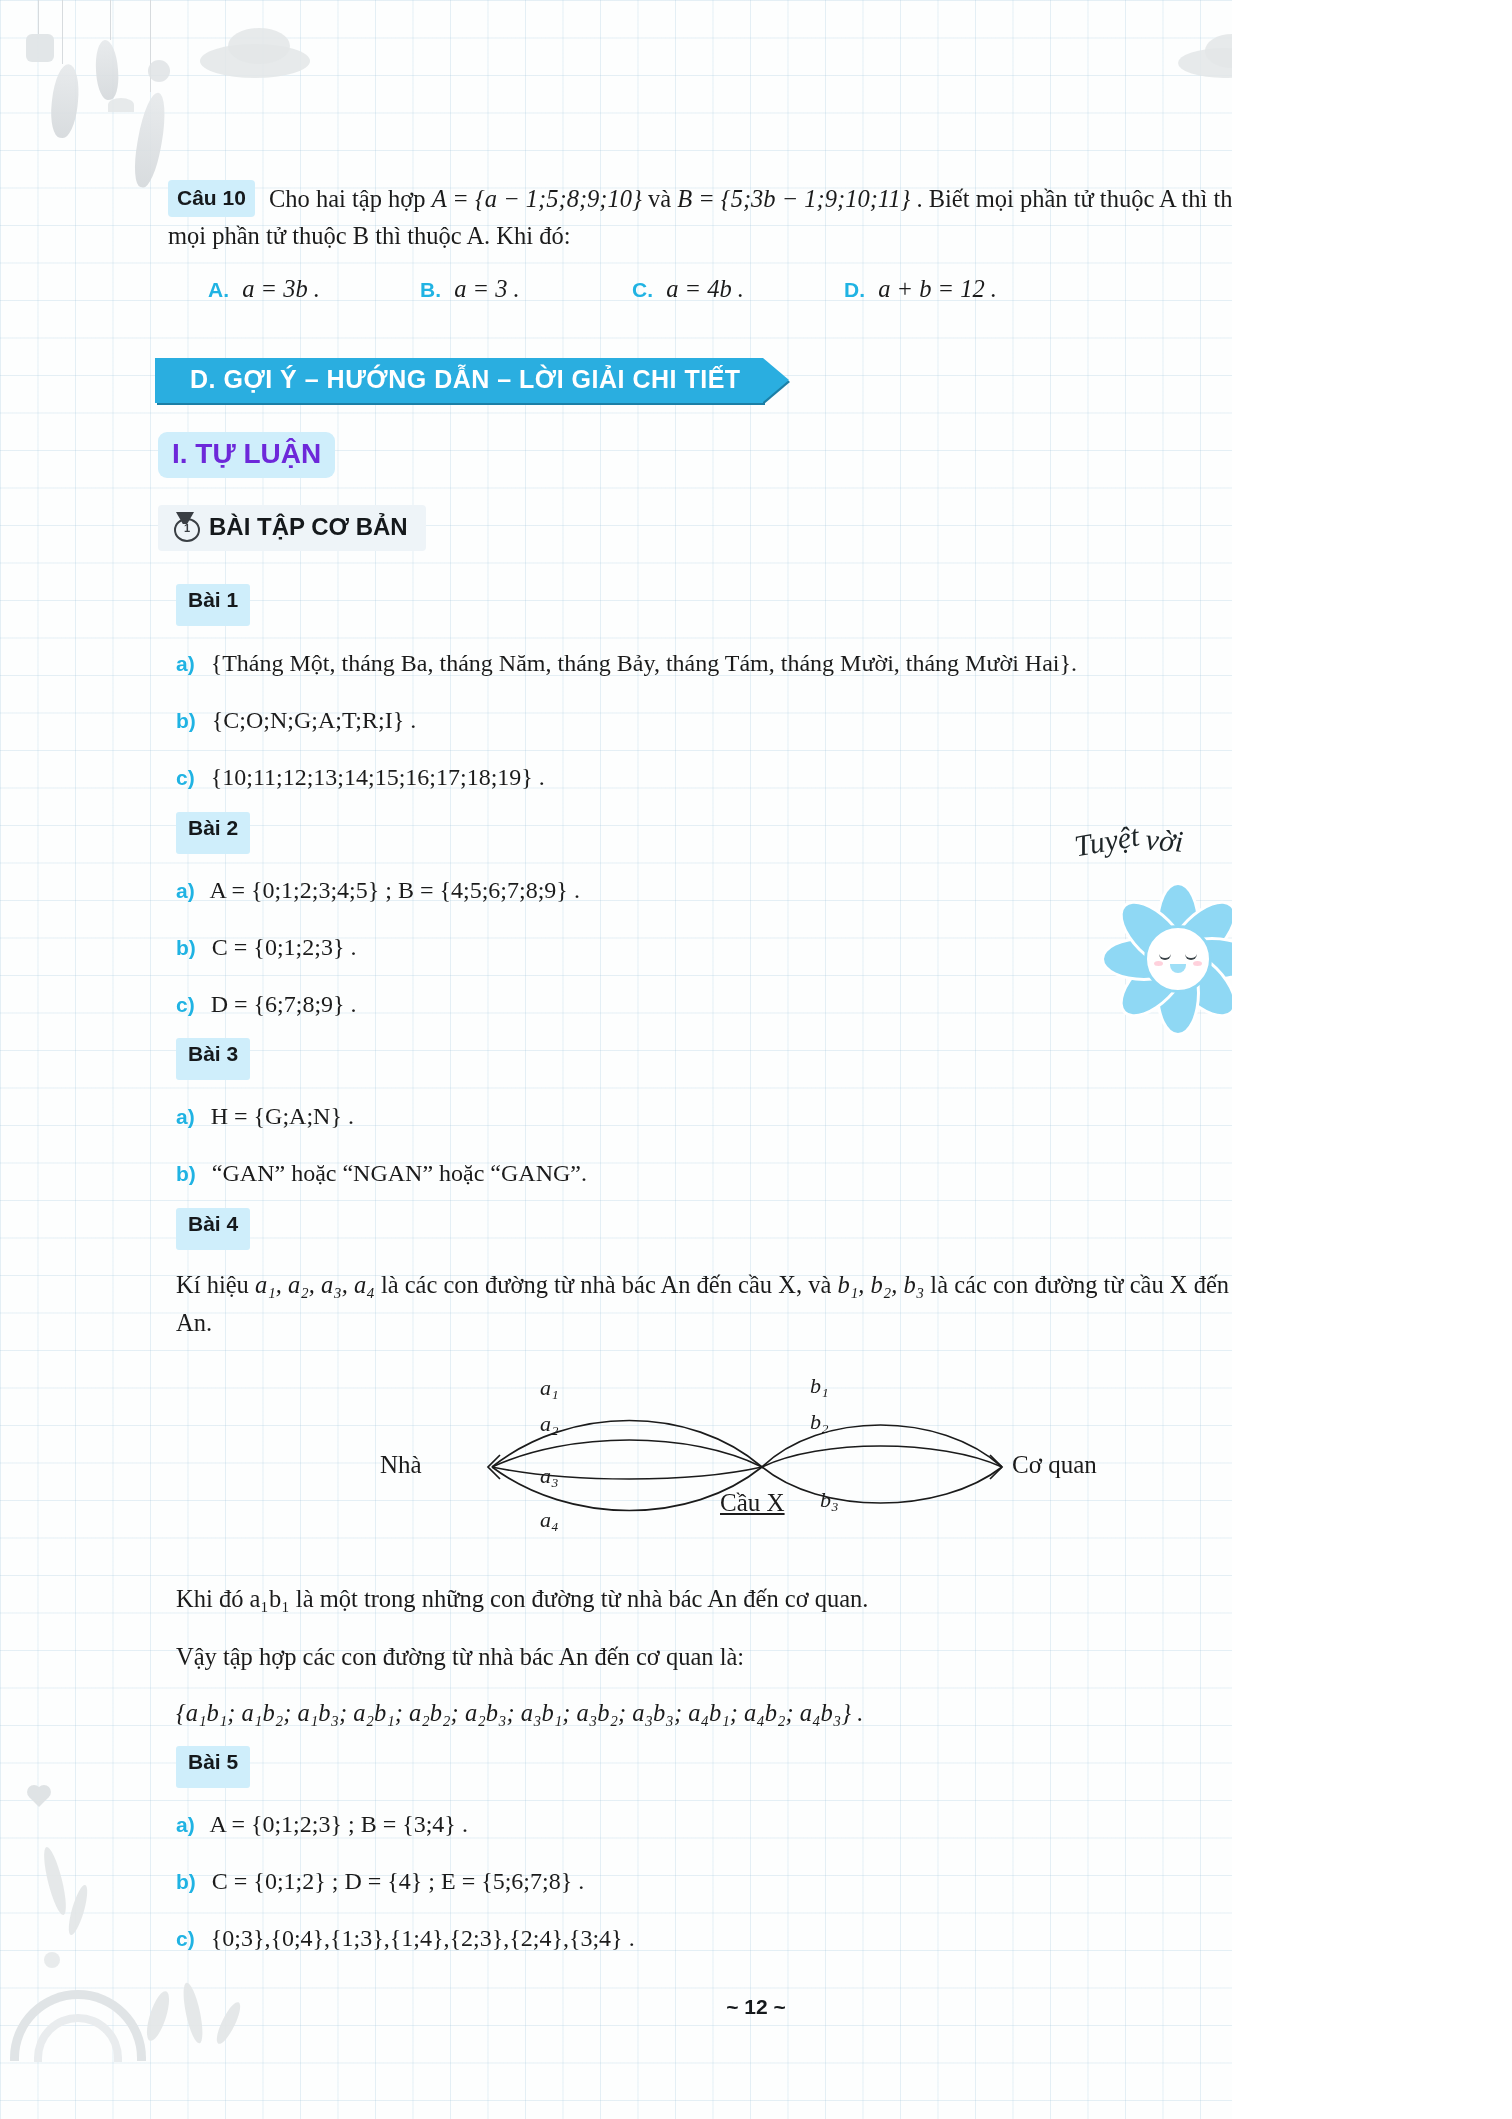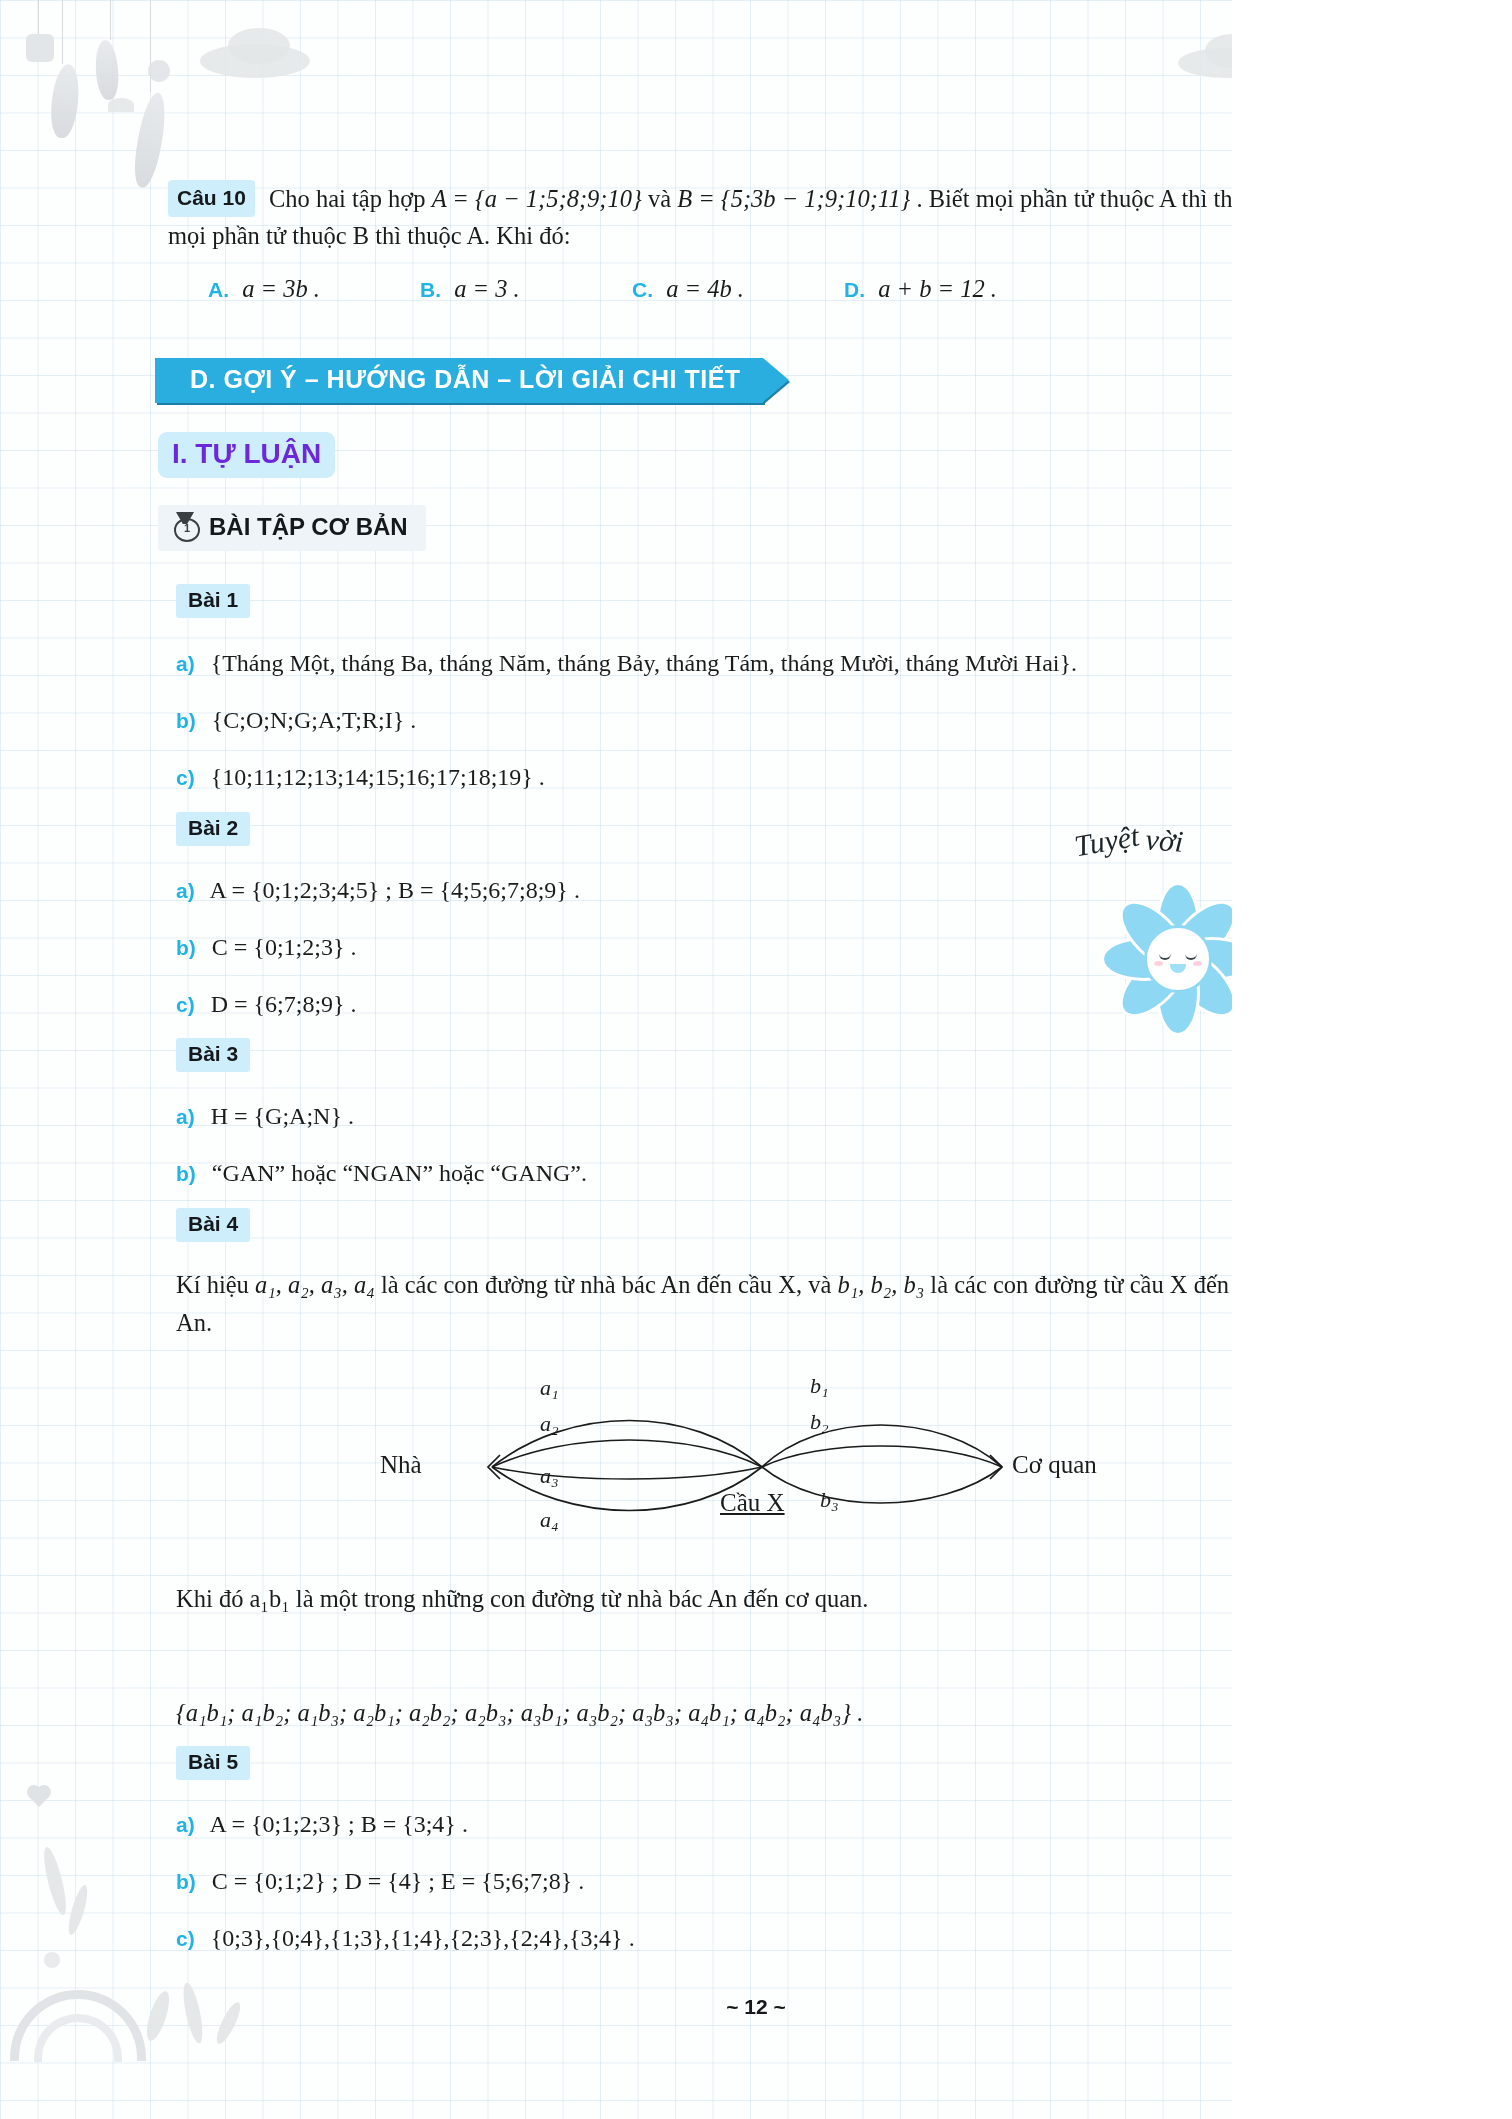--- a/index.html
+++ b/index.html
@@ -185,21 +185,21 @@
     font-family: "Liberation Sans", sans-serif;
   }
 
   .tag-bai {
     position: absolute;
     background: #cfeefb;
     color: #15191c;
     font-family: "Liberation Sans", sans-serif;
     font-weight: bold;
     font-size: 21px;
-    padding: 4px 12px 6px;
+    padding: 4px 12px 14px;
     border-radius: 3px;
   }
 
   .line {
     position: absolute;
     font-size: 24px;
     line-height: 1.5;
   }
   .letter {
     color: #20b3e3;
@@ -442,20 +442,21 @@
     <span class="lbl" style="left:160px; top:152px;">a₄</span>
     <span class="lbl" style="left:430px; top:18px;">b₁</span>
     <span class="lbl" style="left:430px; top:54px;">b₂</span>
     <span class="lbl" style="left:440px; top:132px;">b₃</span>
     <span class="plain" style="position:absolute; left:0px; top:96px;">Nhà</span>
     <span class="plain" style="position:absolute; left:340px; top:134px;text-decoration:underline;">Cầu X</span>
     <span class="plain" style="position:absolute; left:632px; top:96px;">Cơ quan</span>
   </div>
 
   <div class="para" style="left:176px; top:1580px; width:1195px;">Khi đó a₁b₁ là một trong những con đường từ nhà bác An đến cơ quan.</div>
+  <div class="para" style="left:176px; top:1638px; width:1195px;">Vậy tập hợp các con đường từ nhà bác An đến cơ quan là:</div>
   <div class="para" style="left:176px; top:1694px; width:1195px; font-style:italic;">{a₁b₁; a₁b₂; a₁b₃; a₂b₁; a₂b₂; a₂b₃; a₃b₁; a₃b₂; a₃b₃; a₄b₁; a₄b₂; a₄b₃} .</div>
 
   <div class="tag-bai" style="left:176px; top:1746px;">Bài 5</div>
   <div class="line" style="left:176px; top:1806px; width:1200px;">
     <span class="letter">a)</span>
     <span>A = {0;1;2;3} ;  B = {3;4} .</span>
   </div>
   <div class="line" style="left:176px; top:1863px; width:1200px;">
     <span class="letter">b)</span>
     <span>C = {0;1;2} ;  D = {4} ;  E = {5;6;7;8} .</span>

